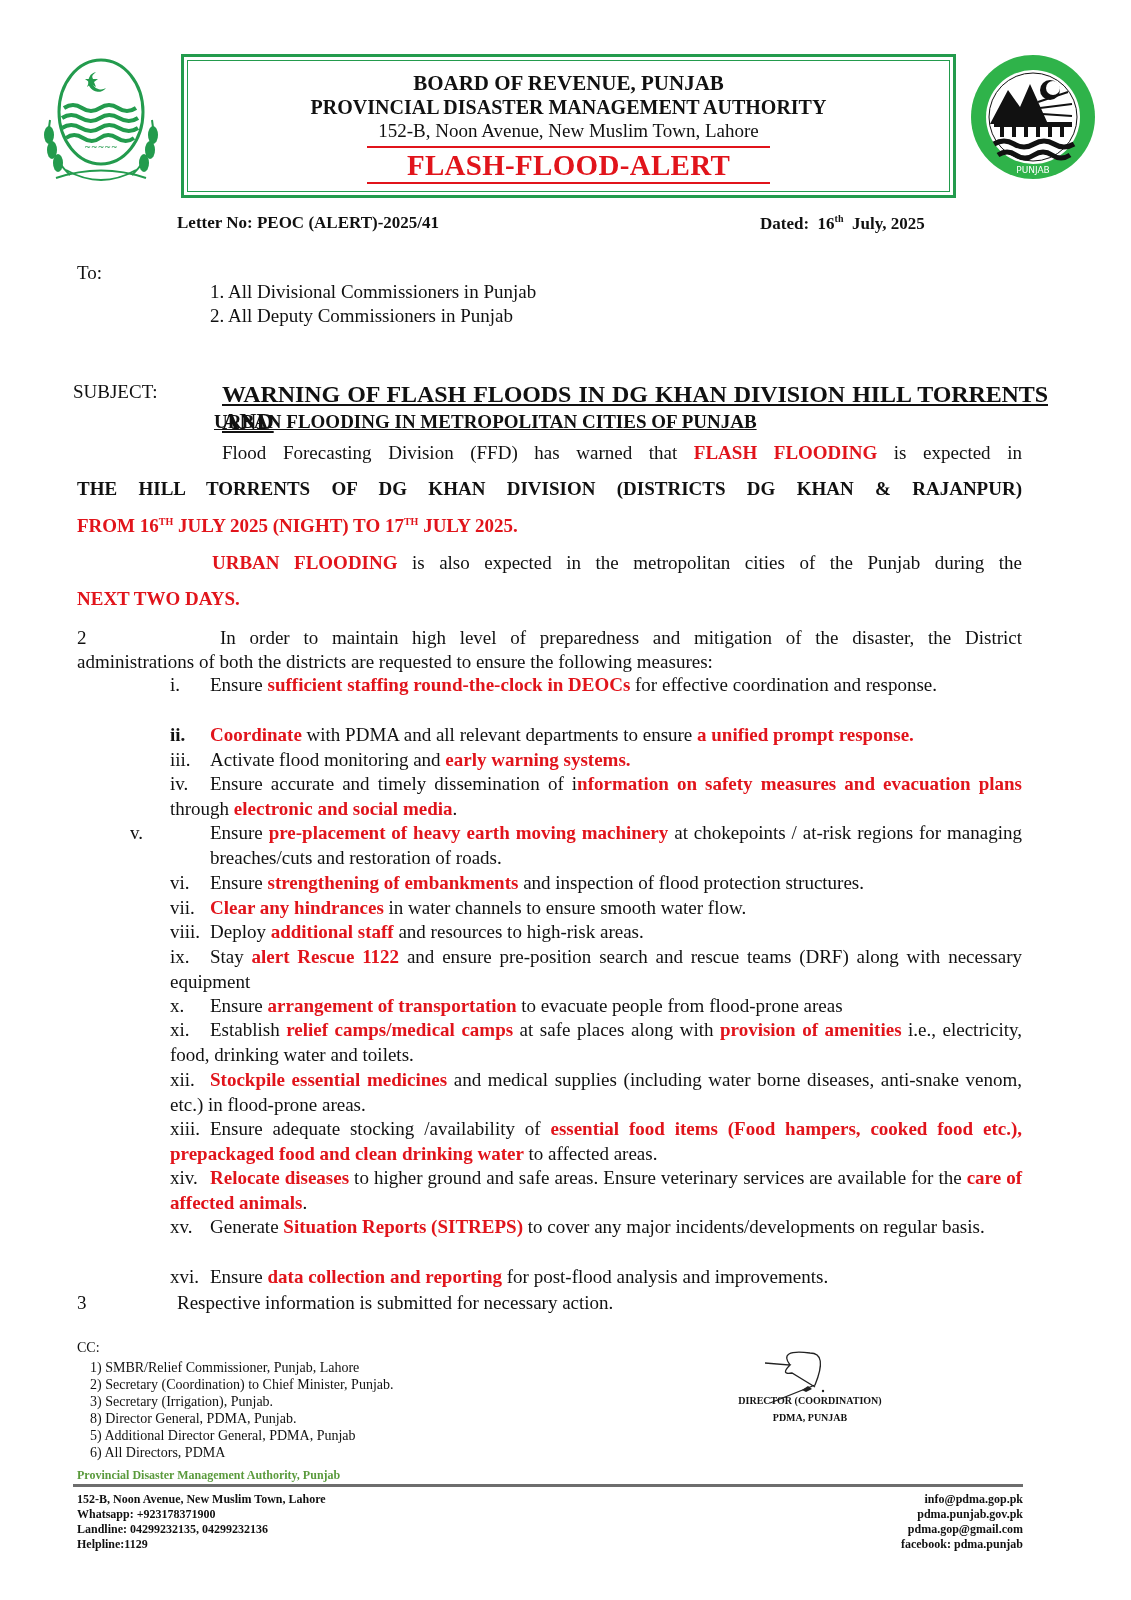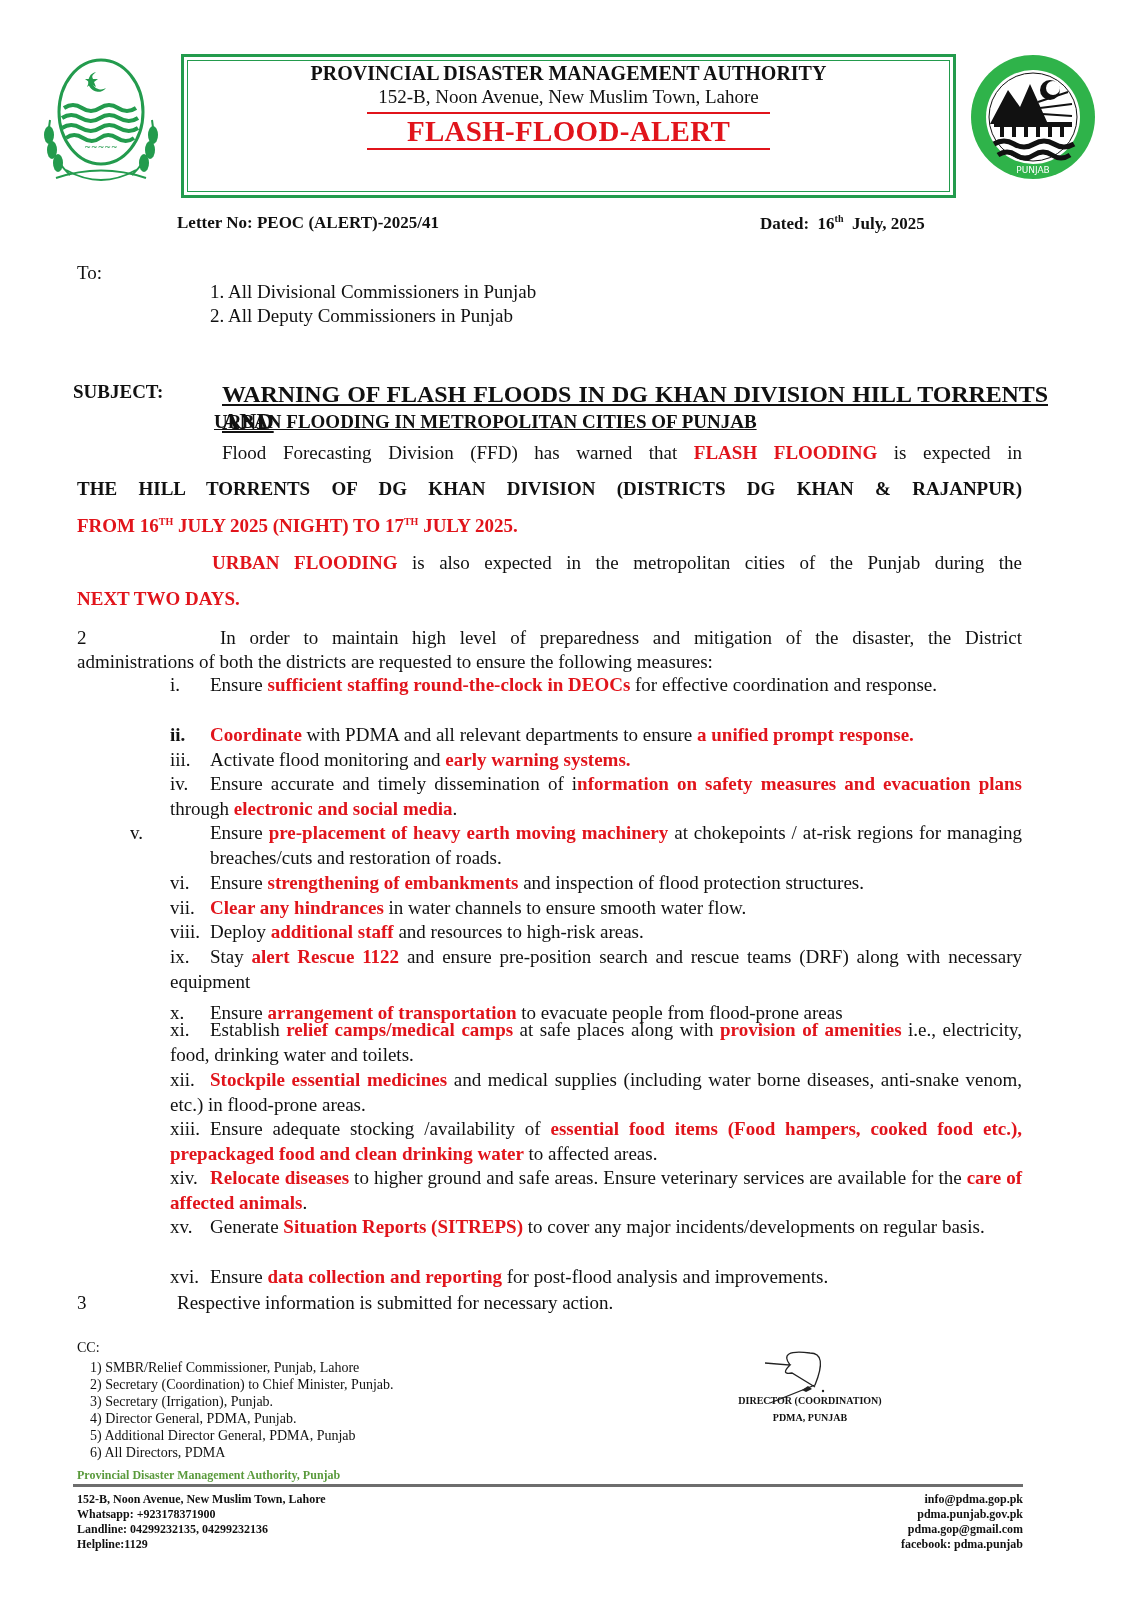--- a/index.html
+++ b/index.html
@@ -18,21 +18,21 @@
   #hdr-l3 { display:block; font-size: 19px; line-height: 24px; }
   #alert-wrap { display: inline-block; margin-top: 3px; border-top: 2px solid #e1141b; border-bottom: 2px solid #e1141b; padding: 0 40px; }
   #hdr-alert { font-weight: bold; font-size: 29px; color: #e1141b; line-height: 34px; letter-spacing: 0.3px; font-family: Liberation Serif, serif; }
 
   #letter-no { left: 177px; top: 213px; font-weight: bold; font-size: 17px; }
   #dated { left: 760px; top: 213px; font-weight: bold; font-size: 17px; }
   sup { font-size: 10px; vertical-align: 7px; }
 
   #to-label { left: 77px; top: 262px; font-size: 19px; }
   .to-item { left: 210px; font-size: 19px; }
-  #subject-label { left: 73px; top: 381px; font-weight: bold; font-size: 19px; }
+  #subject-label { left: 73px; top: 381px; font-weight: normal; font-size: 19px; }
   #subject-1 { left: 222px; top: 381px; width: 826px; font-weight: bold; font-size: 24px; text-decoration: underline; text-align: justify; text-align-last: justify; letter-spacing: -0.1px; }
   #subject-2 { left: 214px; top: 411px; font-weight: bold; font-size: 19px; text-decoration: underline; }
   .para { font-size: 19px; }
   .just { text-align: justify; text-align-last: justify; }
 
   #p1-line1 { left: 222px; top: 442px; width: 800px; }
   #p1-line2 { left: 77px; top: 478px; width: 945px; font-weight: bold; }
   #p1-line3 { left: 77px; top: 515px; }
   #p1-line4 { left: 212px; top: 552px; width: 810px; }
   #p1-line5 { left: 77px; top: 588px; }
@@ -86,20 +86,21 @@
         <ellipse cx="22" cy="113" rx="5" ry="9"></ellipse>
       <ellipse cx="117" cy="85" rx="5" ry="9"></ellipse>
         <ellipse cx="114" cy="100" rx="5" ry="9"></ellipse>
         <ellipse cx="108" cy="113" rx="5" ry="9"></ellipse>
     </g>
   </svg>
 </div>
 
 <div id="header-box" class="abs">
   <div id="header-inner">
+    <span id="hdr-l1">BOARD OF REVENUE, PUNJAB</span>
     <span id="hdr-l2">PROVINCIAL DISASTER MANAGEMENT AUTHORITY</span>
     <span id="hdr-l3">152-B, Noon Avenue, New Muslim Town, Lahore</span>
     <div id="alert-wrap">
       <span id="hdr-alert">FLASH-FLOOD-ALERT</span>
     </div>
   </div>
 </div>
 
 <div id="logo-right" class="abs">
   <svg width="130" height="130" viewBox="0 0 130 130">
@@ -155,37 +156,37 @@
 <div id="measures">
     <div class="mi" style="top: 673px; text-align: justify;"><span class="num">i.</span><span>Ensure </span><span class="red">sufficient staffing round-the-clock in DEOCs</span><span> for effective coordination and response.</span></div>
     <div class="mi bnum" style="top: 723px; text-align: justify;"><span class="num">ii.</span><span class="red">Coordinate</span><span> with PDMA and all relevant departments to ensure </span><span class="red">a unified prompt response.</span></div>
     <div class="mi" style="top: 748px; text-align: justify;"><span class="num">iii.</span><span>Activate flood monitoring and </span><span class="red">early warning systems.</span></div>
     <div class="mi" style="top: 772px; text-align: justify;"><span class="num">iv.</span><span>Ensure accurate and timely dissemination of i</span><span class="red">nformation on safety measures and evacuation plans</span><span> through </span><span class="red">electronic and social media</span><span>.</span></div>
     <div class="mi" style="top: 821px; text-align: justify; padding-left: 40px; text-indent: -40px;"><span class="num">v.</span><span>Ensure </span><span class="red">pre-placement of heavy earth moving machinery</span><span> at chokepoints / at-risk regions for managing breaches/cuts and restoration of roads.</span></div>
     <div class="mi" style="top: 871px; text-align: justify;"><span class="num">vi.</span><span>Ensure </span><span class="red">strengthening of embankments</span><span> and inspection of flood protection structures.</span></div>
     <div class="mi" style="top: 896px; text-align: justify;"><span class="num">vii.</span><span class="red">Clear any hindrances</span><span> in water channels to ensure smooth water flow.</span></div>
     <div class="mi" style="top: 920px; text-align: justify;"><span class="num">viii.</span><span>Deploy </span><span class="red">additional staff</span><span> and resources to high-risk areas.</span></div>
     <div class="mi" style="top: 945px; text-align: justify;"><span class="num">ix.</span><span>Stay </span><span class="red">alert Rescue 1122</span><span> and ensure pre-position search and rescue teams (DRF) along with necessary equipment</span></div>
-    <div class="mi" style="top: 994px; text-align: justify; margin-top: 7px;"><span class="num">x.</span><span>Ensure </span><span class="red">arrangement of transportation</span><span> to evacuate people from flood-prone areas</span></div>
+    <div class="mi" style="top: 994px; text-align: justify;"><span class="num">x.</span><span>Ensure </span><span class="red">arrangement of transportation</span><span> to evacuate people from flood-prone areas</span></div>
     <div class="mi" style="top: 1018px; text-align: justify;"><span class="num">xi.</span><span>Establish </span><span class="red">relief camps/medical camps</span><span> at safe places along with </span><span class="red">provision of amenities</span><span> i.e., electricity, food, drinking water and toilets.</span></div>
     <div class="mi" style="top: 1068px; text-align: justify;"><span class="num">xii.</span><span class="red">Stockpile essential medicines</span><span> and medical supplies (including water borne diseases, anti-snake venom, etc.) in flood-prone areas.</span></div>
     <div class="mi" style="top: 1117px; text-align: justify;"><span class="num">xiii.</span><span>Ensure adequate stocking /availability of </span><span class="red">essential food items (Food hampers, cooked food etc.), prepackaged food and clean drinking water</span><span> to affected areas.</span></div>
     <div class="mi" style="top: 1166px; text-align: justify;"><span class="num">xiv.</span><span class="red">Relocate diseases</span><span> to higher ground and safe areas. Ensure veterinary services are available for the </span><span class="red">care of affected animals</span><span>.</span></div>
     <div class="mi" style="top: 1215px; text-align: justify;"><span class="num">xv.</span><span>Generate </span><span class="red">Situation Reports (SITREPS)</span><span> to cover any major incidents/developments on regular basis.</span></div>
     <div class="mi" style="top: 1265px; text-align: justify;"><span class="num">xvi.</span><span>Ensure </span><span class="red">data collection and reporting</span><span> for post-flood analysis and improvements.</span></div>
   </div>
 
 <div id="p3-num" class="abs para">3</div>
 <div id="p3-text" class="abs para">Respective information is submitted for necessary action.</div>
 
 <div id="cc-label" class="abs">CC:</div>
 <div class="abs cc-item" style="top:1359px">1) SMBR/Relief Commissioner, Punjab, Lahore</div>
 <div class="abs cc-item" style="top:1376px">2) Secretary (Coordination) to Chief Minister, Punjab.</div>
 <div class="abs cc-item" style="top:1393px">3) Secretary (Irrigation), Punjab.</div>
-<div class="abs cc-item" style="top:1410px">4) Director General, PDMA, Punjab.</div>
+<div class="abs cc-item" style="top:1410px">8) Director General, PDMA, Punjab.</div>
 <div class="abs cc-item" style="top:1427px">5) Additional Director General, PDMA, Punjab</div>
 <div class="abs cc-item" style="top:1444px">6) All Directors, PDMA</div>
 
 <div id="signature" class="abs">
   <svg width="90" height="60" viewBox="0 0 90 60">
     <path d="M5 18 L30 20 Q20 30 32 28 L55 42 M30 20 Q18 4 50 8 Q68 8 55 40 L10 58" fill="none" stroke="#222" stroke-width="1.3"></path>
     <path d="M42 45 l6 -4 l4 3 l-6 3z" fill="#222"></path>
     <circle cx="63" cy="46" r="1.2" fill="#222"></circle>
   </svg>
 </div>

